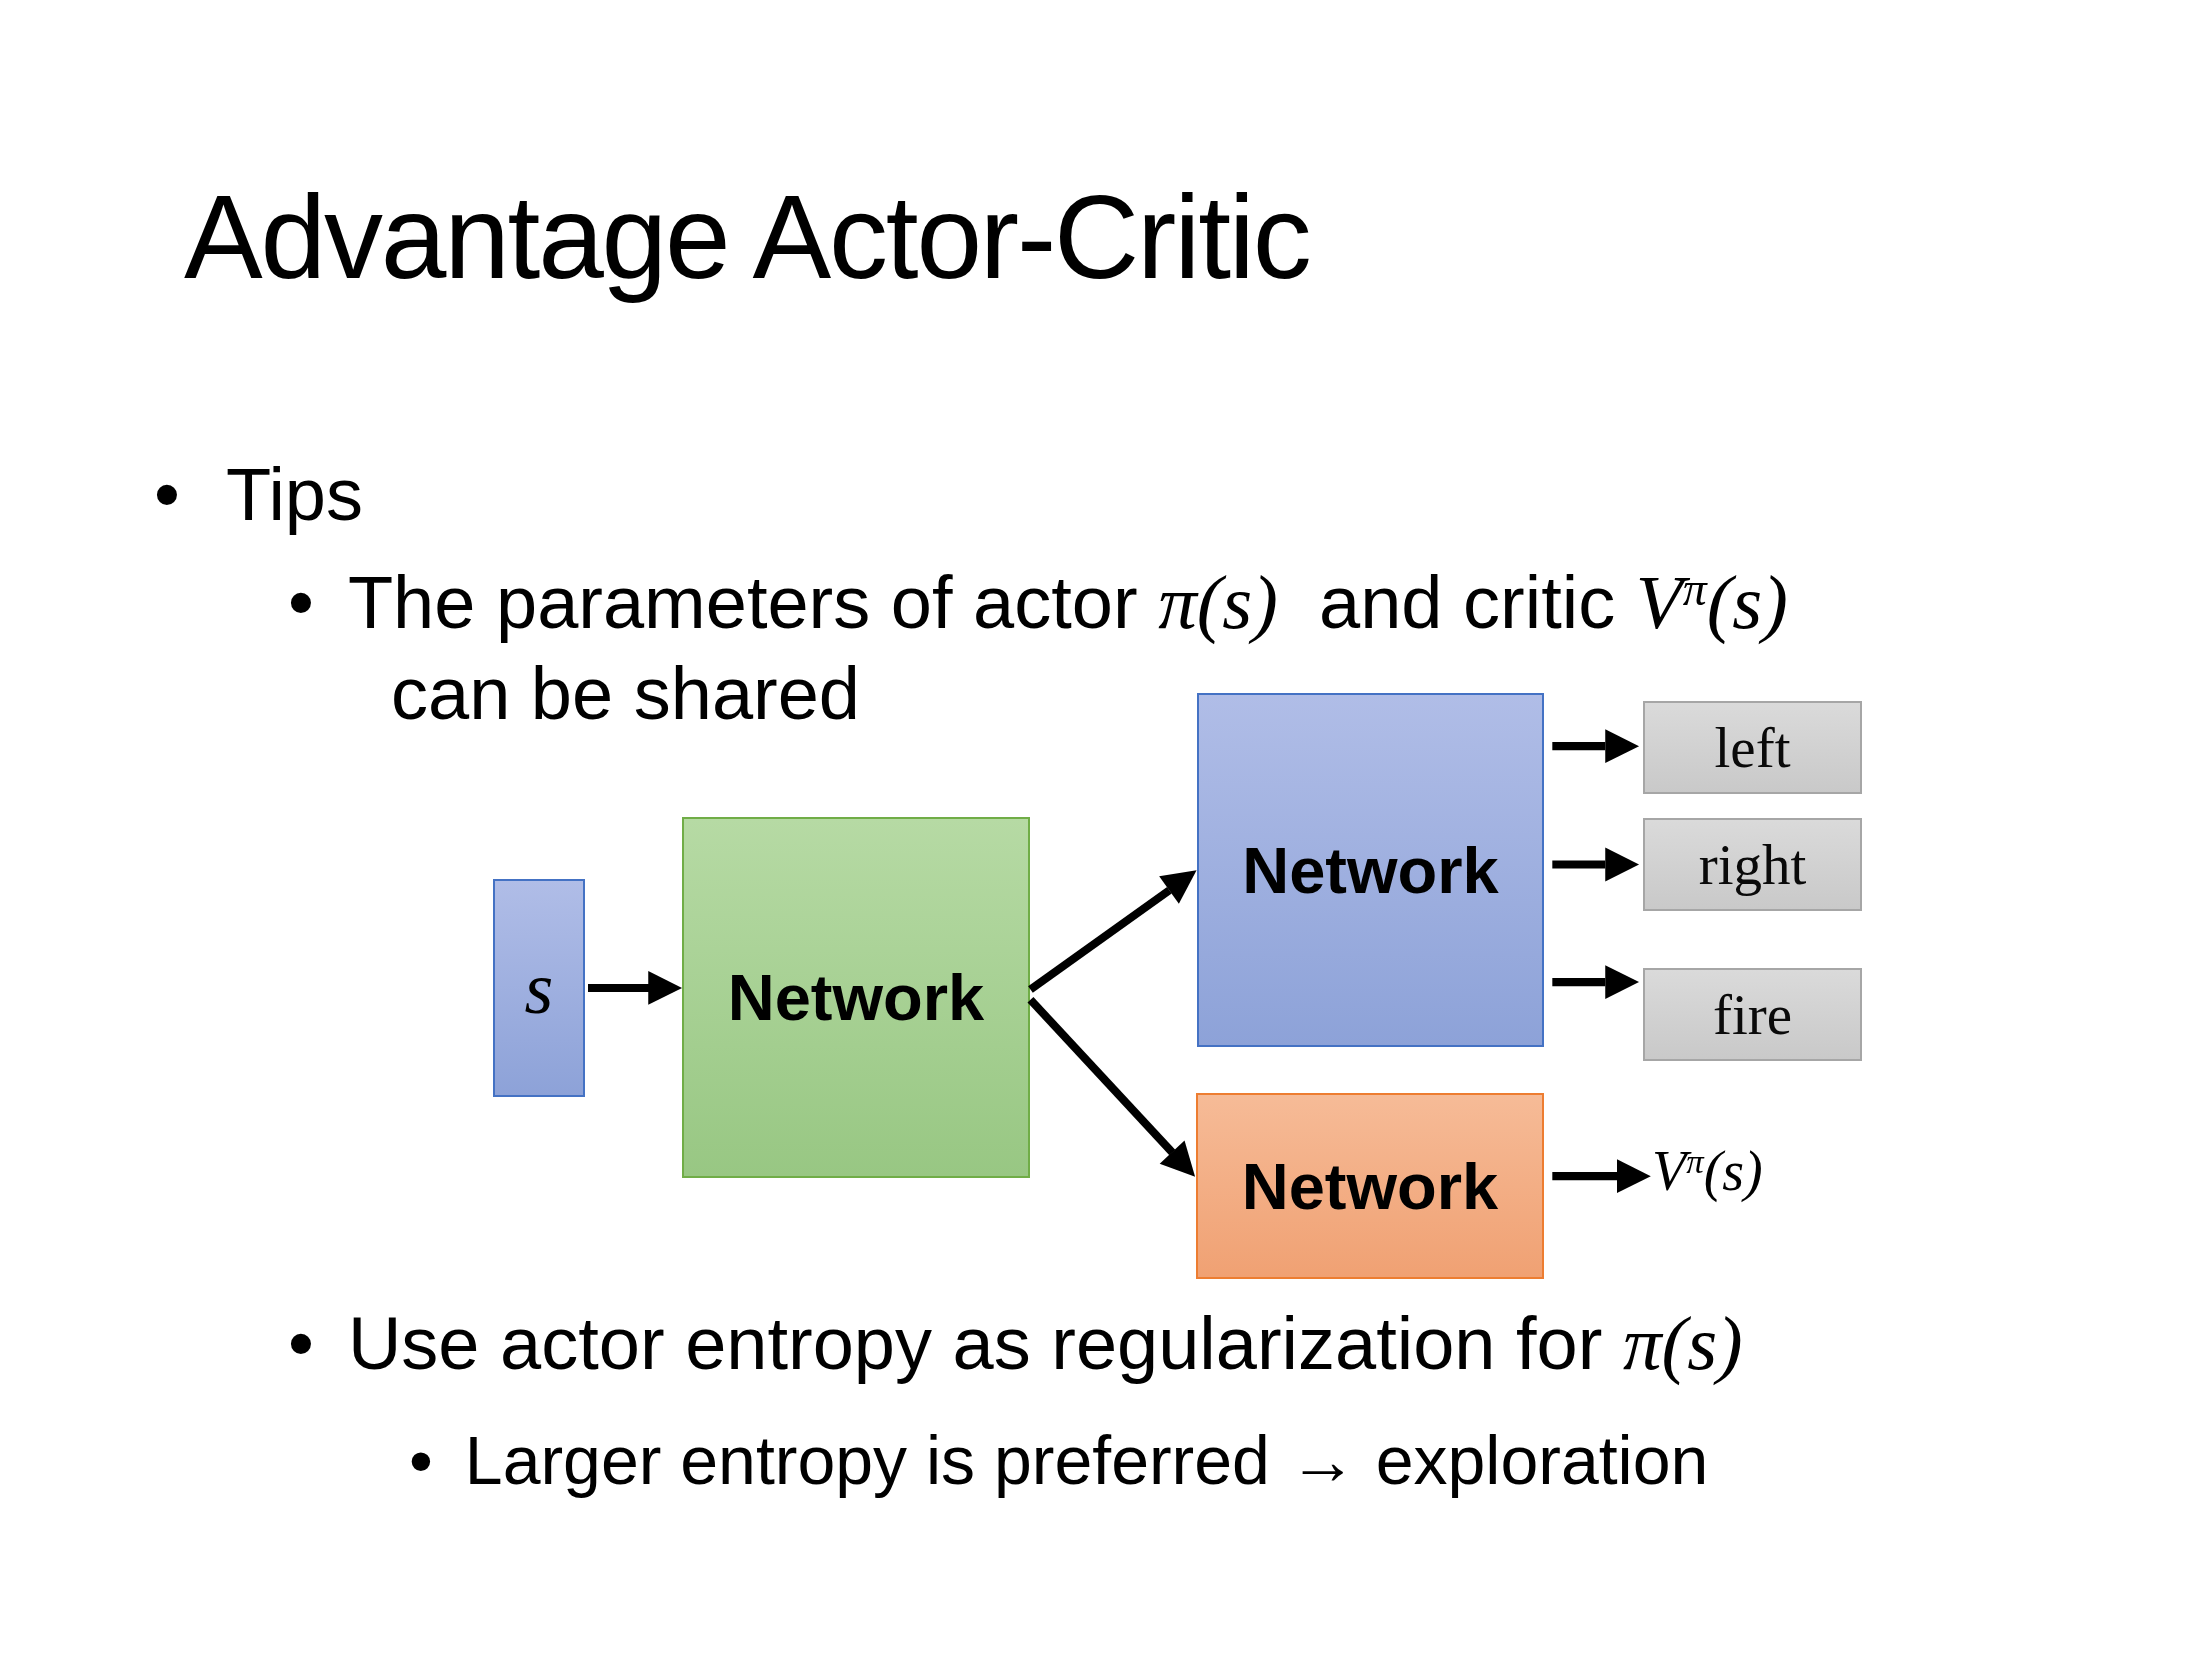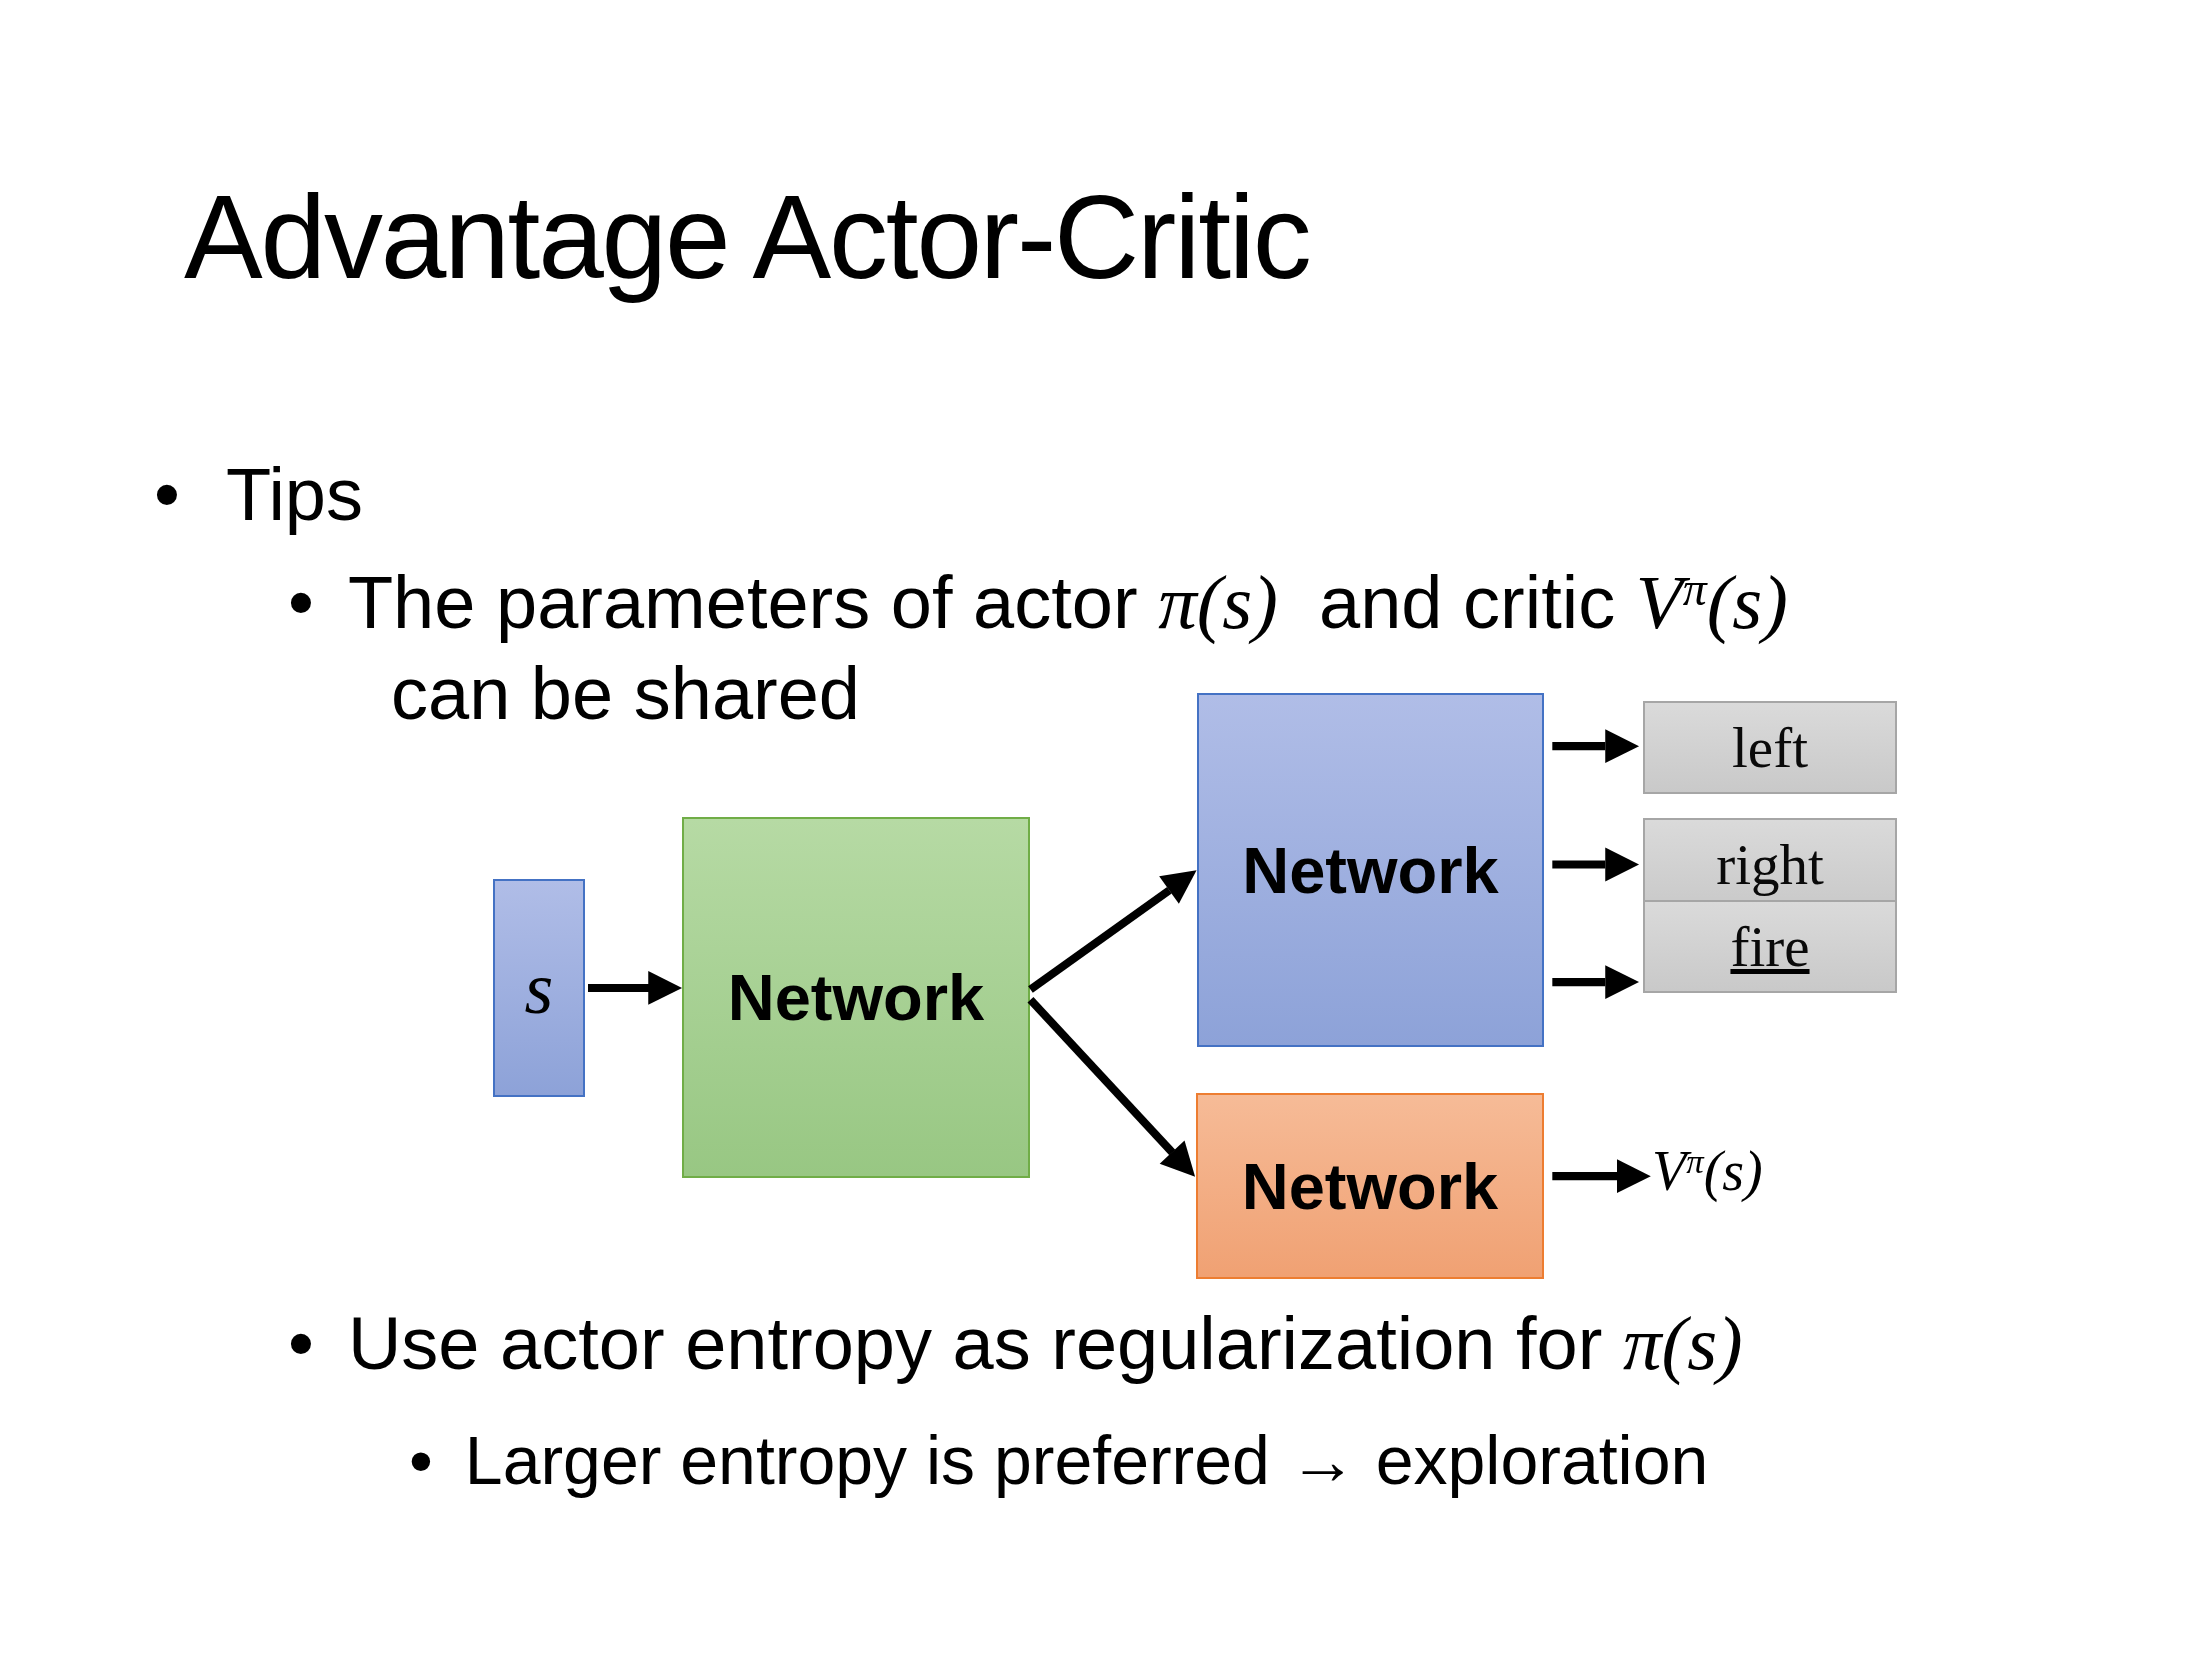--- a/index.html
+++ b/index.html
@@ -45,29 +45,29 @@
     background:linear-gradient(180deg,#b0bde7 0%,#8da2d8 100%);
     border:2.9px solid #4472c4;
   }
   .critic-box{
     left:1196px;top:1093px;width:348px;height:186px;
     background:linear-gradient(180deg,#f6bb97 0%,#f0a173 100%);
     border:2.9px solid #ed7d31;
   }
   .net-lbl{font-size:65px;color:#000;font-weight:bold;}
   .action-box{
-    left:1643px;width:254px;height:93px;
+    left:1643px;width:219px;height:93px;
     background:linear-gradient(180deg,#dadada 0%,#c9c9c9 100%);
     border:2.2px solid #a6a6a6;
     justify-content:center;
   }
   .action-box .lbl{font-family:"Liberation Serif",serif;font-size:57px;color:#0a0a0a;}
   .act-left{top:701px;}
   .act-right{top:818px;}
-  .act-fire{top:900px;text-decoration:underline;}
+  .act-fire{top:968px;}
   .v-output{left:1652px;top:1138px;font-size:56px;white-space:nowrap;}
   .v-output .math{font-size:1em;}
   
   .arrows{left:0;top:0;width:2205px;height:1654px;pointer-events:none;}
   .arrows line{stroke:#000;stroke-width:11;}
   .arrows polygon{fill:#000;stroke:none;}
 </style>
 </head>
 <body>
 

